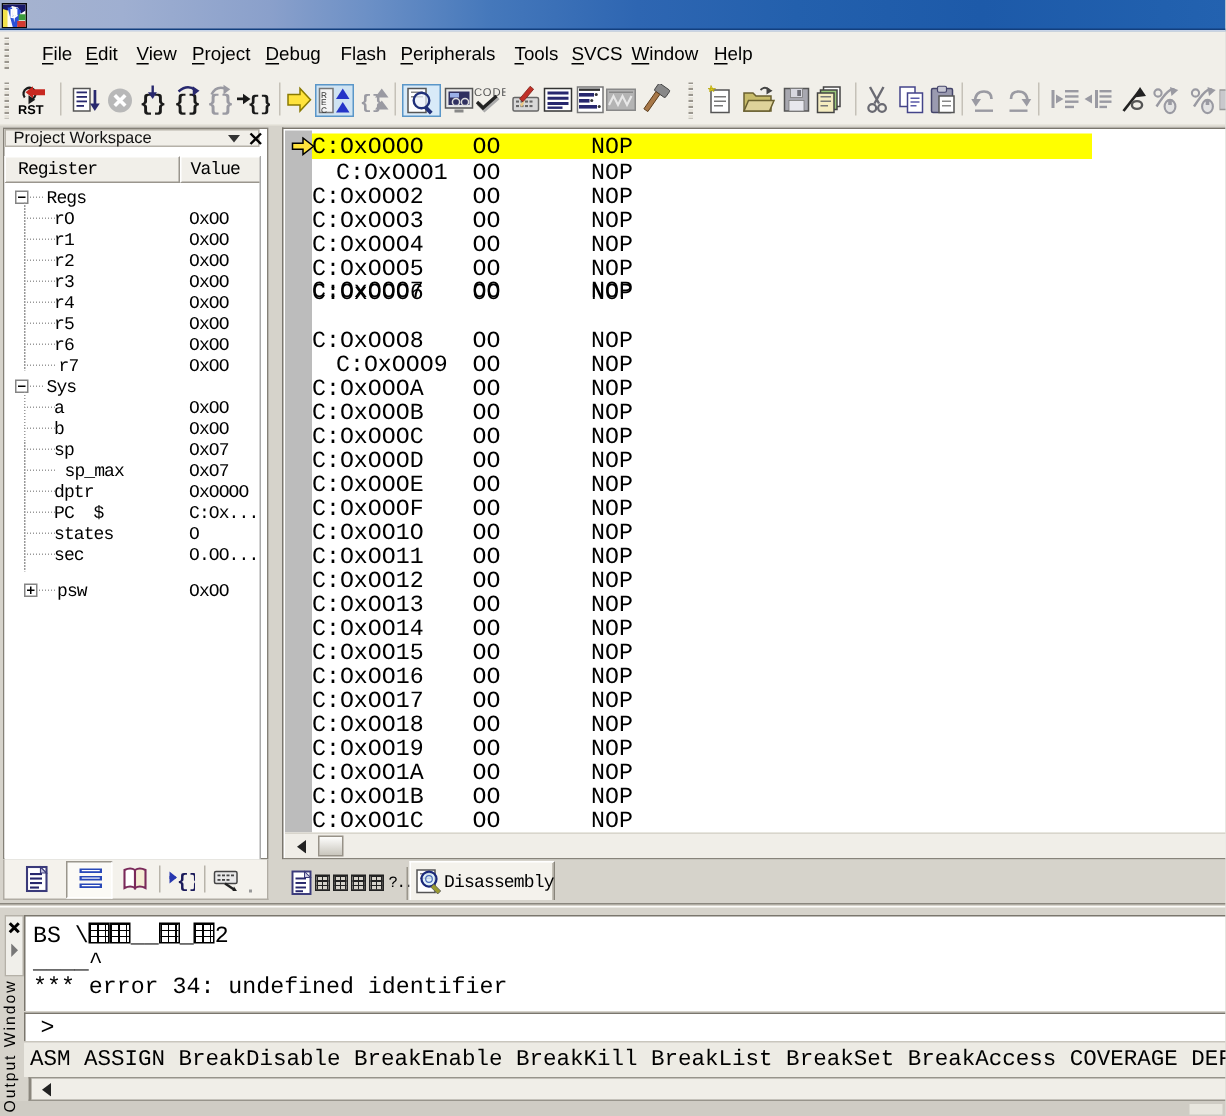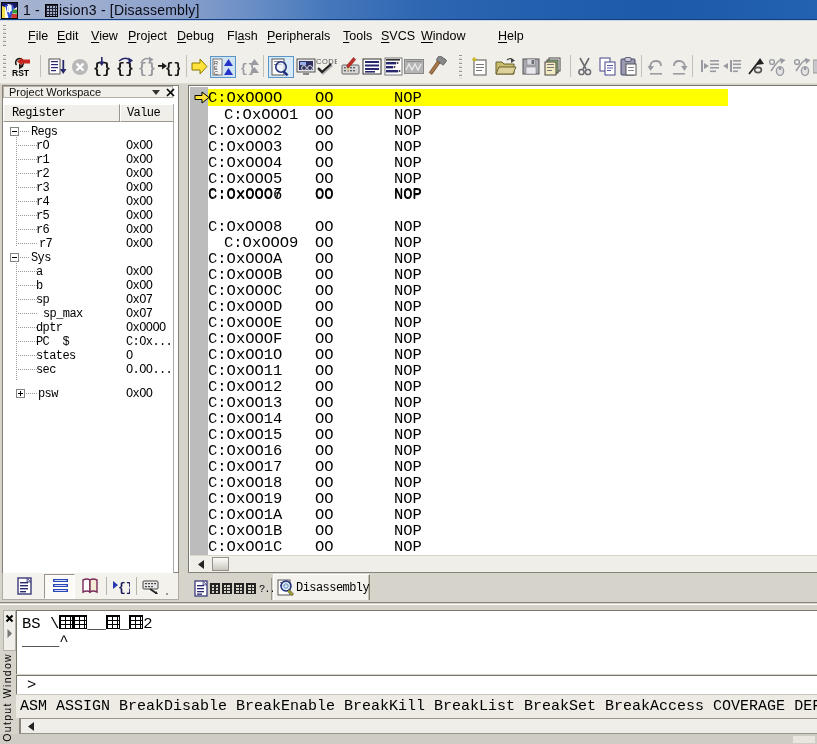--- a/index.html
+++ b/index.html
@@ -80,37 +80,36 @@
 <rect x="1" y="1" width="15" height="15" fill="#fdfdf8"></rect>
 <rect x="1" y="1" width="3" height="15" fill="#f2e24c"></rect>
 <polygon points="1,1 16,1 16,5 13,7 11,3 7,2 4,5 1,4" fill="#1a1a6a"></polygon>
 <polygon points="4,3 7,3 8.5,13 10,3 13,5 10.5,16 7.5,16" fill="#2a50d8"></polygon>
 <rect x="6" y="4" width="1.6" height="5" fill="#fff"></rect>
 <rect x="9" y="4" width="1.6" height="4" fill="#fff"></rect>
 <path d="M6 9 Q8 10.5 10.6 8" stroke="#fff" stroke-width="1.2" fill="none"></path>
 <rect x="11.5" y="7.5" width="4.5" height="4" fill="#3a9a3a"></rect>
 <rect x="10.5" y="12" width="5.5" height="4" fill="#d43c32"></rect>
 </svg>
-<div id="titletext">1 - <span class="cjk" style="width:13px;height:13px;margin:0 1px 2px 1px;border:1px solid #000;background:repeating-linear-gradient(180deg,#223 0,#223 1px,transparent 1px,transparent 3px),repeating-linear-gradient(90deg,#223 0,#223 1px,transparent 1px,transparent 3px);"></span>ision3 - [Disassembly]</div>
 <div class="botline"></div>
       <div class="botline2"></div>
     </div>
 <div id="menubar" class="abs">
 <div class="grip" style="left:3px;top:4px;height:21px;"></div>
 <div class="menuitem" style="left:28px"><u style="text-underline-offset:2px">F</u>ile</div>
 <div class="menuitem" style="left:57px"><u style="text-underline-offset:2px">E</u>dit</div>
 <div class="menuitem" style="left:91px"><u style="text-underline-offset:2px">V</u>iew</div>
 <div class="menuitem" style="left:128px"><u style="text-underline-offset:2px">P</u>roject</div>
 <div class="menuitem" style="left:177px"><u style="text-underline-offset:2px">D</u>ebug</div>
 <div class="menuitem" style="left:227px">Fl<u style="text-underline-offset:2px">a</u>sh</div>
 <div class="menuitem" style="left:267px"><u style="text-underline-offset:2px">P</u>eripherals</div>
 <div class="menuitem" style="left:343px"><u style="text-underline-offset:2px">T</u>ools</div>
 <div class="menuitem" style="left:381px"><u style="text-underline-offset:2px">S</u>VCS</div>
 <div class="menuitem" style="left:421px"><u style="text-underline-offset:2px">W</u>indow</div>
-<div class="menuitem" style="left:498px"><u style="text-underline-offset:2px">H</u>elp</div>
+<div class="menuitem" style="left:476px"><u style="text-underline-offset:2px">H</u>elp</div>
 </div>
 <div id="toolbar" class="abs">
 <div class="grip" style="left:3px;top:5px;height:24px;"></div>
 <div class="grip" style="left:459px;top:5px;height:24px;"></div>
 <div class="tsep" style="left:40px"></div>
 <div class="tsep" style="left:186px"></div>
 <div class="tsep" style="left:263px"></div>
 <div class="tsep" style="left:570px"></div>
 <div class="tsep" style="left:641px"></div>
 <div class="tsep" style="left:692px"></div>
@@ -705,20 +704,21 @@
 <div style="position:absolute;left:3px;top:2px;width:13px;height:41px;background:#f0efea;border:1px solid #b5b1a8;"></div>
 <div class="obtn" style="top:4px;"><svg width="9" height="9" style="margin-top:2px">
           <path d="M1.5 1.5 L7.5 7.5 M7.5 1.5 L1.5 7.5" stroke="#000" stroke-width="2"></path>
         </svg></div>
 <div class="obtn" style="top:19px;"><svg width="7" height="9" style="margin-top:2px">
           <polygon points="1.5,0 1.5,9 6,4.5" fill="#777"></polygon>
         </svg></div>
 <div id="olog">
 <div class="olinetext" style="left:5px;top:4px">BS \<span class="cjk" style="width:14px;height:14px;margin-bottom:3px;border:1px solid #000;background:repeating-linear-gradient(180deg,#000 0,#000 1px,transparent 1px,transparent 4px),repeating-linear-gradient(90deg,#000 0,#000 1px,transparent 1px,transparent 5px);"></span><span class="cjk" style="width:14px;height:14px;margin-bottom:3px;border:1px solid #000;background:repeating-linear-gradient(180deg,#000 0,#000 1px,transparent 1px,transparent 4px),repeating-linear-gradient(90deg,#000 0,#000 1px,transparent 1px,transparent 5px);"></span>__<span class="cjk" style="width:14px;height:14px;margin-bottom:3px;border:1px solid #000;background:repeating-linear-gradient(180deg,#000 0,#000 1px,transparent 1px,transparent 4px),repeating-linear-gradient(90deg,#000 0,#000 1px,transparent 1px,transparent 5px);"></span>_<span class="cjk" style="width:14px;height:14px;margin-bottom:3px;border:1px solid #000;background:repeating-linear-gradient(180deg,#000 0,#000 1px,transparent 1px,transparent 4px),repeating-linear-gradient(90deg,#000 0,#000 1px,transparent 1px,transparent 5px);"></span>2</div>
 <div class="olinetext" style="left:5px;top:21px">____^</div>
+<div class="olinetext" style="left:5px;top:38px">*** error 34: undefined identifier</div>
 </div>
 <div id="oinput">
         <div class="olinetext" style="left:10px;top:0px">&gt;</div>
       </div>
 <div id="oasm">
         <div class="olinetext" style="left:4px;top:3px;font-size:15px;">ASM ASSIGN BreakDisable BreakEnable BreakKill BreakList BreakSet BreakAccess COVERAGE DEFINE</div>
       </div>
 <div id="oscroll">
 <svg style="position:absolute;left:7px;top:3px" width="8" height="9">
           <polygon points="6,0 6,9 0,4.5" fill="#222"></polygon>

